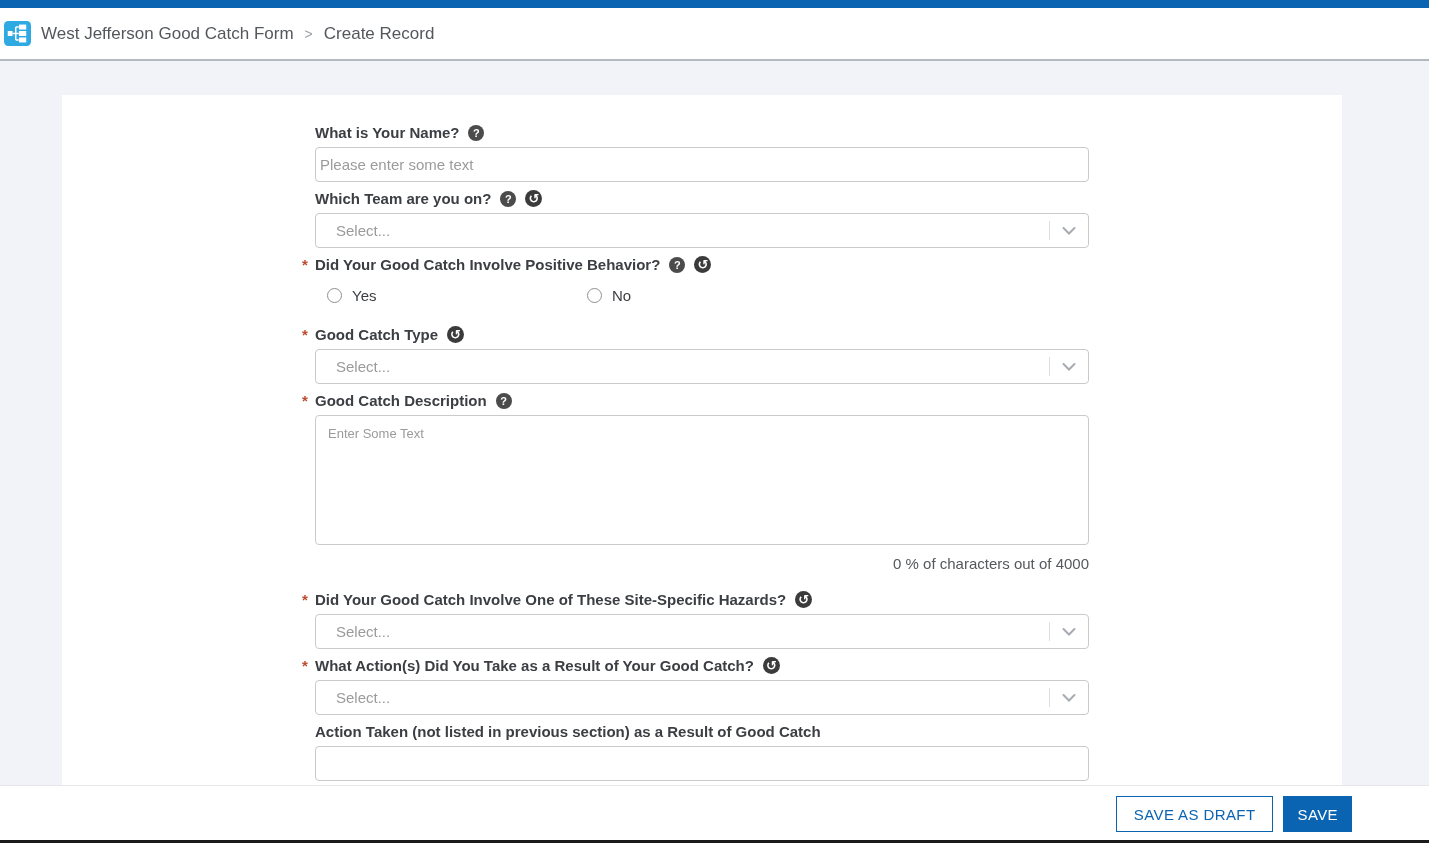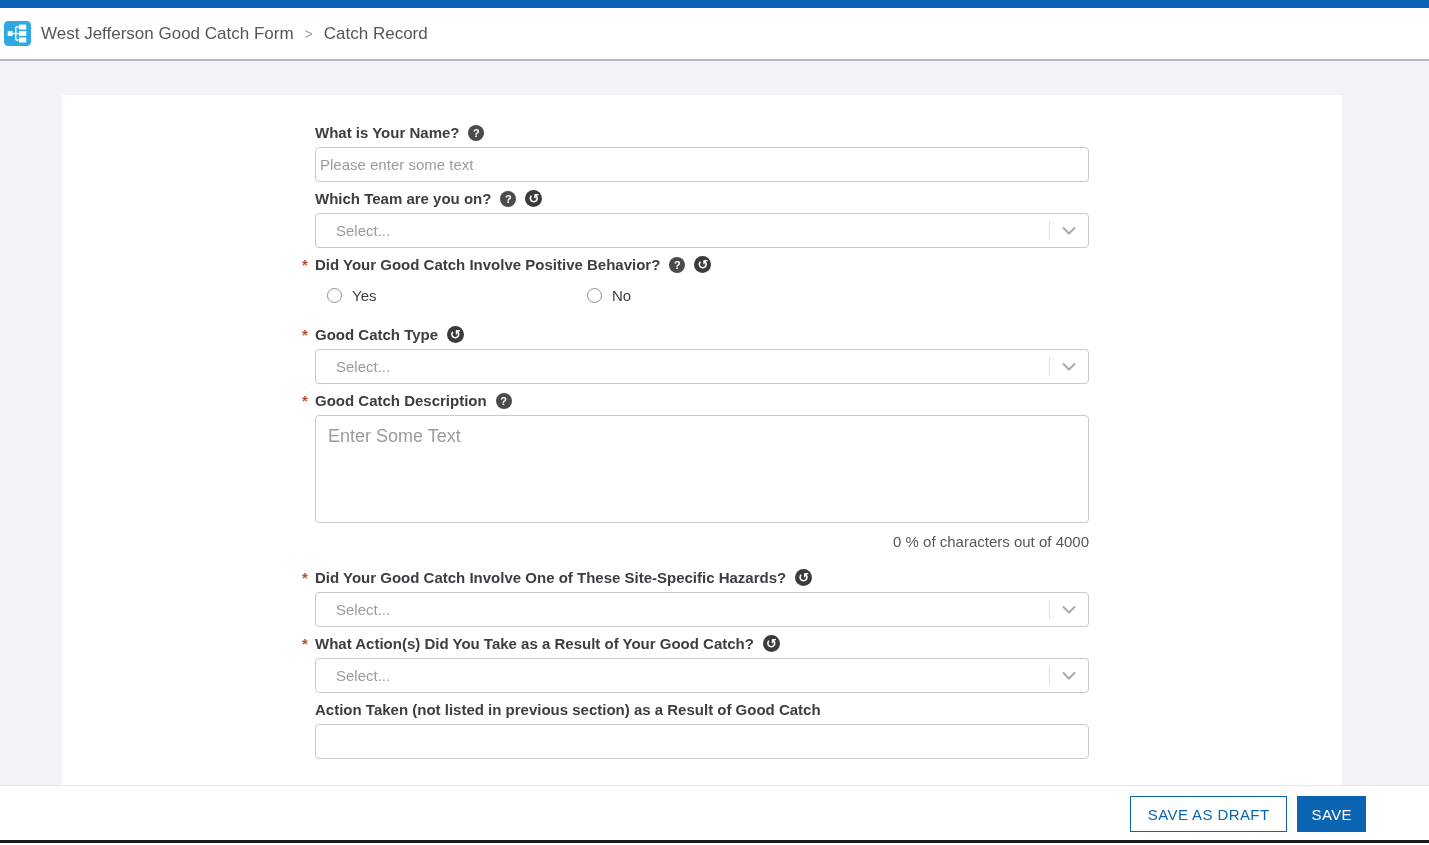--- a/index.html
+++ b/index.html
@@ -59,42 +59,42 @@
   .select {
     width:774px; height:35px; border:1px solid #c9cacc; border-radius:4px;
     display:flex; align-items:center; padding-left:20px;
     position:relative; background:#fff; cursor:pointer;
   }
   .select-placeholder { font-size:15px; color:#9b9b9b; }
   .select-divider { position:absolute; right:38px; top:7px; bottom:7px; width:1px; background:#dddee0; }
   .chevron { position:absolute; right:12px; top:50%; transform:translateY(-50%); }
 
   .textarea {
-    width:774px; height:108px; border:1px solid #c9cacc; border-radius:4px;
-    padding:10px 12px; font-size:18px; color:#c2410c; resize:none; outline:none;
+    width:774px; height:130px; border:1px solid #c9cacc; border-radius:4px;
+    padding:10px 12px; font-size:13px; color:#c2410c; resize:none; outline:none;
     font-family:inherit; display:block;
   }
   .textarea::placeholder { color:#9b9b9b; }
   .counter { width:774px; text-align:right; font-size:15px; color:#55585c; margin-top:10px; height:17px; }
   .field-textarea { margin-bottom:19px; }
 
   
   .radio-row { display:flex; margin:14px 0 22px 12px; }
   .radio-option { display:flex; align-items:center; width:260px; font-size:15px; color:#3b3e42; cursor:pointer; }
   .radio-circle {
     width:15px; height:15px; border:1px solid #8d9095; border-radius:50%;
     margin-right:10px; background:#fff; flex:none;
   }
 
   
   .footer {
     position:absolute; left:0; right:0; bottom:0; height:59px;
     background:#fff; z-index:5; box-shadow:0 -1px 0 #e4e6e9;
   }
-  .footer-buttons { position:absolute; right:63px; top:10px; display:flex; gap:10px; }
+  .footer-buttons { position:absolute; right:77px; top:10px; display:flex; gap:10px; }
   .btn { height:36px; font-size:15px; letter-spacing:0.4px; cursor:pointer; font-family:inherit; border-radius:0; }
   .btn-outline { padding:0 17px; border:1px solid #0b64b2; color:#0b64b2; background:#fff; }
   .btn-primary { padding:0 14px; border:none; background:#0b64b2; color:#fff; }
   .bottom-line { position:absolute; left:0; right:0; bottom:2px; height:3px; background:#1b1b1b; z-index:6; }
 </style>
 </head>
 <body>
 
 <div class="topbar"></div>
 
@@ -102,21 +102,21 @@
   <svg class="logo" viewBox="0 0 26 24">
     <rect x="0" y="0" width="26" height="24" rx="4" fill="#2fa9e1"></rect>
     <rect x="3.6" y="9.6" width="4.6" height="4.8" fill="#ffffff"></rect>
     <path d="M8.2 12 H11.3 M11.3 5.8 V18.2 M11.3 5.8 H14.2 M11.3 12 H14.2 M11.3 18.2 H14.2" stroke="#ffffff" stroke-width="1.4" fill="none"></path>
     <rect x="14.4" y="3.4" width="7" height="4.8" fill="#ffffff"></rect>
     <rect x="14.4" y="9.6" width="7" height="4.8" fill="#ffffff"></rect>
     <rect x="14.4" y="15.8" width="7" height="4.8" fill="#ffffff"></rect>
   </svg>
   <span class="crumb">West Jefferson Good Catch Form</span>
   <span class="crumb-sep">&gt;</span>
-  <span class="crumb-current">Catch Record</span>
+  <span class="crumb-current">Create Record</span>
 </div>
 
 <div class="main">
   <div class="card">
     <div class="form">
 
       <div class="field">
         <div class="label-row">
           <span class="label-text">What is Your Name?</span>
           <span class="help-icon">?</span>

